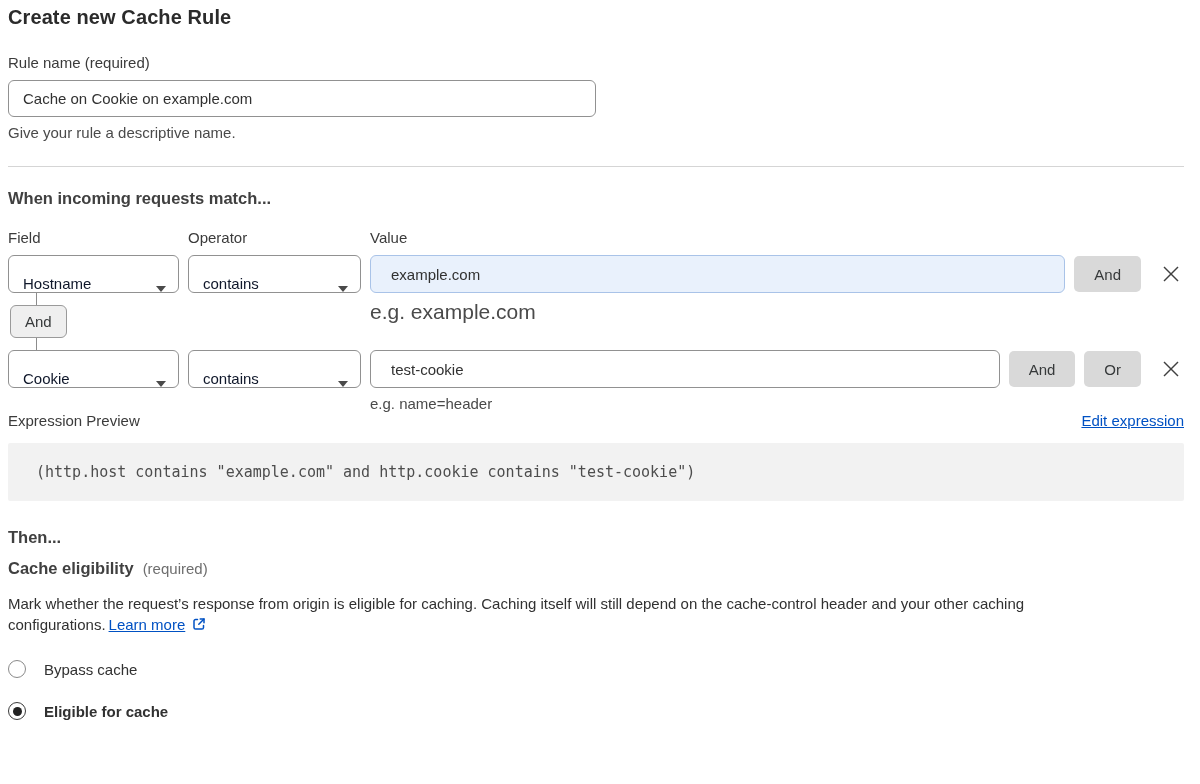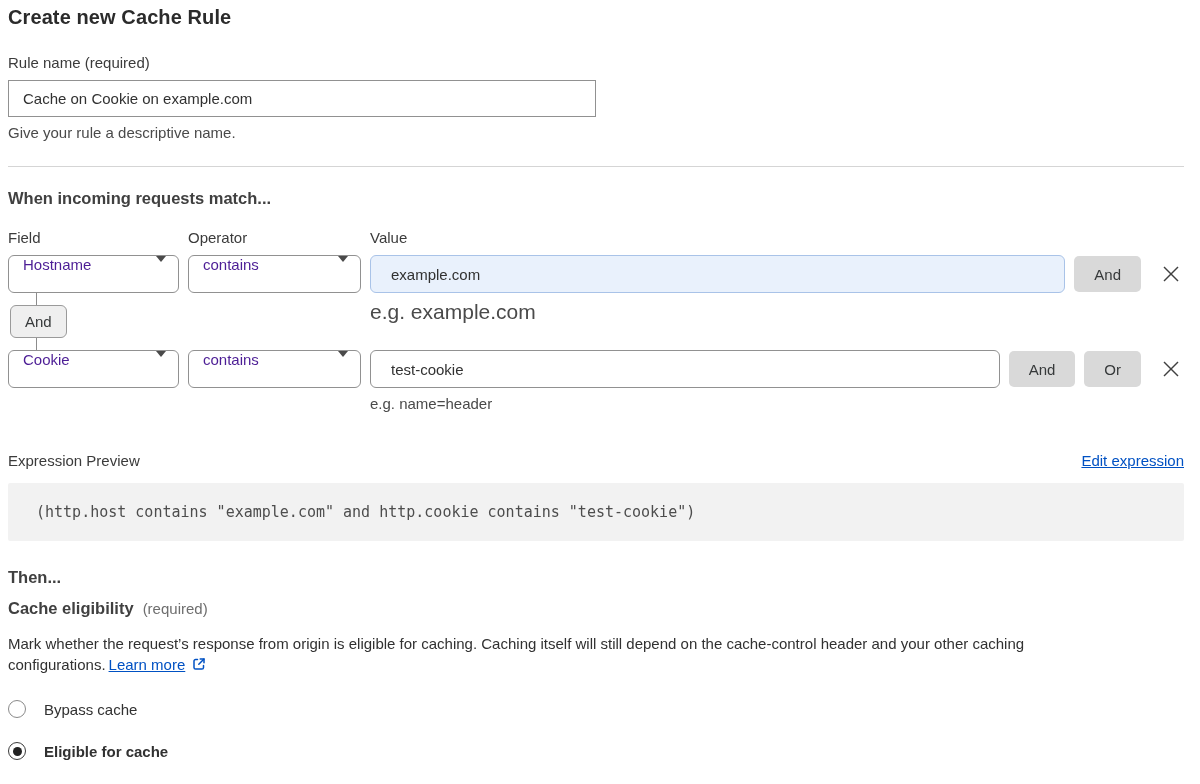--- a/index.html
+++ b/index.html
@@ -10,41 +10,41 @@
     -webkit-font-smoothing:antialiased;
   }
   .page { width:1176px; margin:0 8px; padding-top:6px; }
 
   h1.page-title { font-size:20px; font-weight:700; color:#2b2b2b; letter-spacing:.1px; }
 
   .field-label { font-size:15px; color:#3b3b3b; }
   .rule-name-label { margin-top:25px; }
   .rule-name-input {
     display:block; margin-top:9px; width:588px; height:37px;
-    border:1px solid #919191; border-radius:0; background:#fff;
+    border:1px solid #919191; border-radius:6px; background:#fff;
     font-family:inherit; font-size:15px; color:#313131; padding:0 14px; outline:none;
   }
   .help-text { margin-top:7px; font-size:15px; color:#4a4a4a; }
 
   .divider { border:none; border-top:1px solid #d5d5d5; margin-top:25px; }
 
   h2.section-heading { font-size:16.5px; font-weight:700; color:#404040; }
   .match-heading { margin-top:22px; }
 
   .cond-labels { display:flex; margin-top:21px; font-size:15px; color:#3b3b3b; }
   .cond-labels .col-field { width:180px; }
   .cond-labels .col-operator { width:182px; }
   .cond-labels .col-value { flex:1; }
 
   .cond-row { display:flex; align-items:center; gap:9px; margin-top:9px; height:38px; }
 
   .select {
     height:38px; border:1px solid #919191; border-radius:6px; background:#fff;
-    display:flex; align-items:flex-start; justify-content:space-between;
-    padding:0 12px 0 14px; font-size:15px; color:#4c1d95; cursor:pointer; flex:none;
+    display:flex; align-items:flex-end; justify-content:space-between;
+    padding:0 12px 0 14px; font-size:15px; color:#0f172a; cursor:pointer; flex:none;
   }
   .select.field-select { width:171px; }
   .select.operator-select { width:173px; }
   .caret {
     width:0; height:0; border-left:5px solid transparent; border-right:5px solid transparent;
     border-top:6px solid #4a4a4a; flex:none; margin-left:8px;
   }
 
   .value-input {
     flex:1; height:38px; border:1px solid #919191; border-radius:6px; background:#fff;
@@ -64,21 +64,21 @@
   .connector-zone { position:relative; height:57px; }
   .connector-line { position:absolute; left:28px; top:0; height:100%; width:1px; background:#8c8c8c; }
   .connector-chip {
     position:absolute; left:2px; top:12px; height:33px; padding:0 14px;
     background:#efefef; border:1px solid #9a9a9a; border-radius:6px;
     font-family:inherit; font-size:15px; color:#36393a; cursor:pointer;
   }
   .value-hint { position:absolute; left:362px; top:7px; font-size:21px; color:#4a4a4a; }
   .value-hint-2 { margin:7px 0 0 362px; font-size:15px; color:#4a4a4a; }
 
-  .expr-header { display:flex; justify-content:space-between; align-items:flex-end; margin-top:40px; }
+  .expr-header { display:flex; justify-content:space-between; align-items:flex-end; }
   .expr-label { font-size:15px; color:#3b3b3b; }
   .link { font-size:15px; color:#0051c3; text-decoration:underline; cursor:pointer; }
 
   .expr-box {
     margin-top:14px; background:#f2f2f2; border-radius:2px; height:58px;
     display:flex; align-items:center; padding:0 28px;
   }
   .expr-code {
     font-family:"DejaVu Sans Mono","Liberation Mono",monospace;
     font-size:15px; color:#4d4d4d; white-space:pre;

